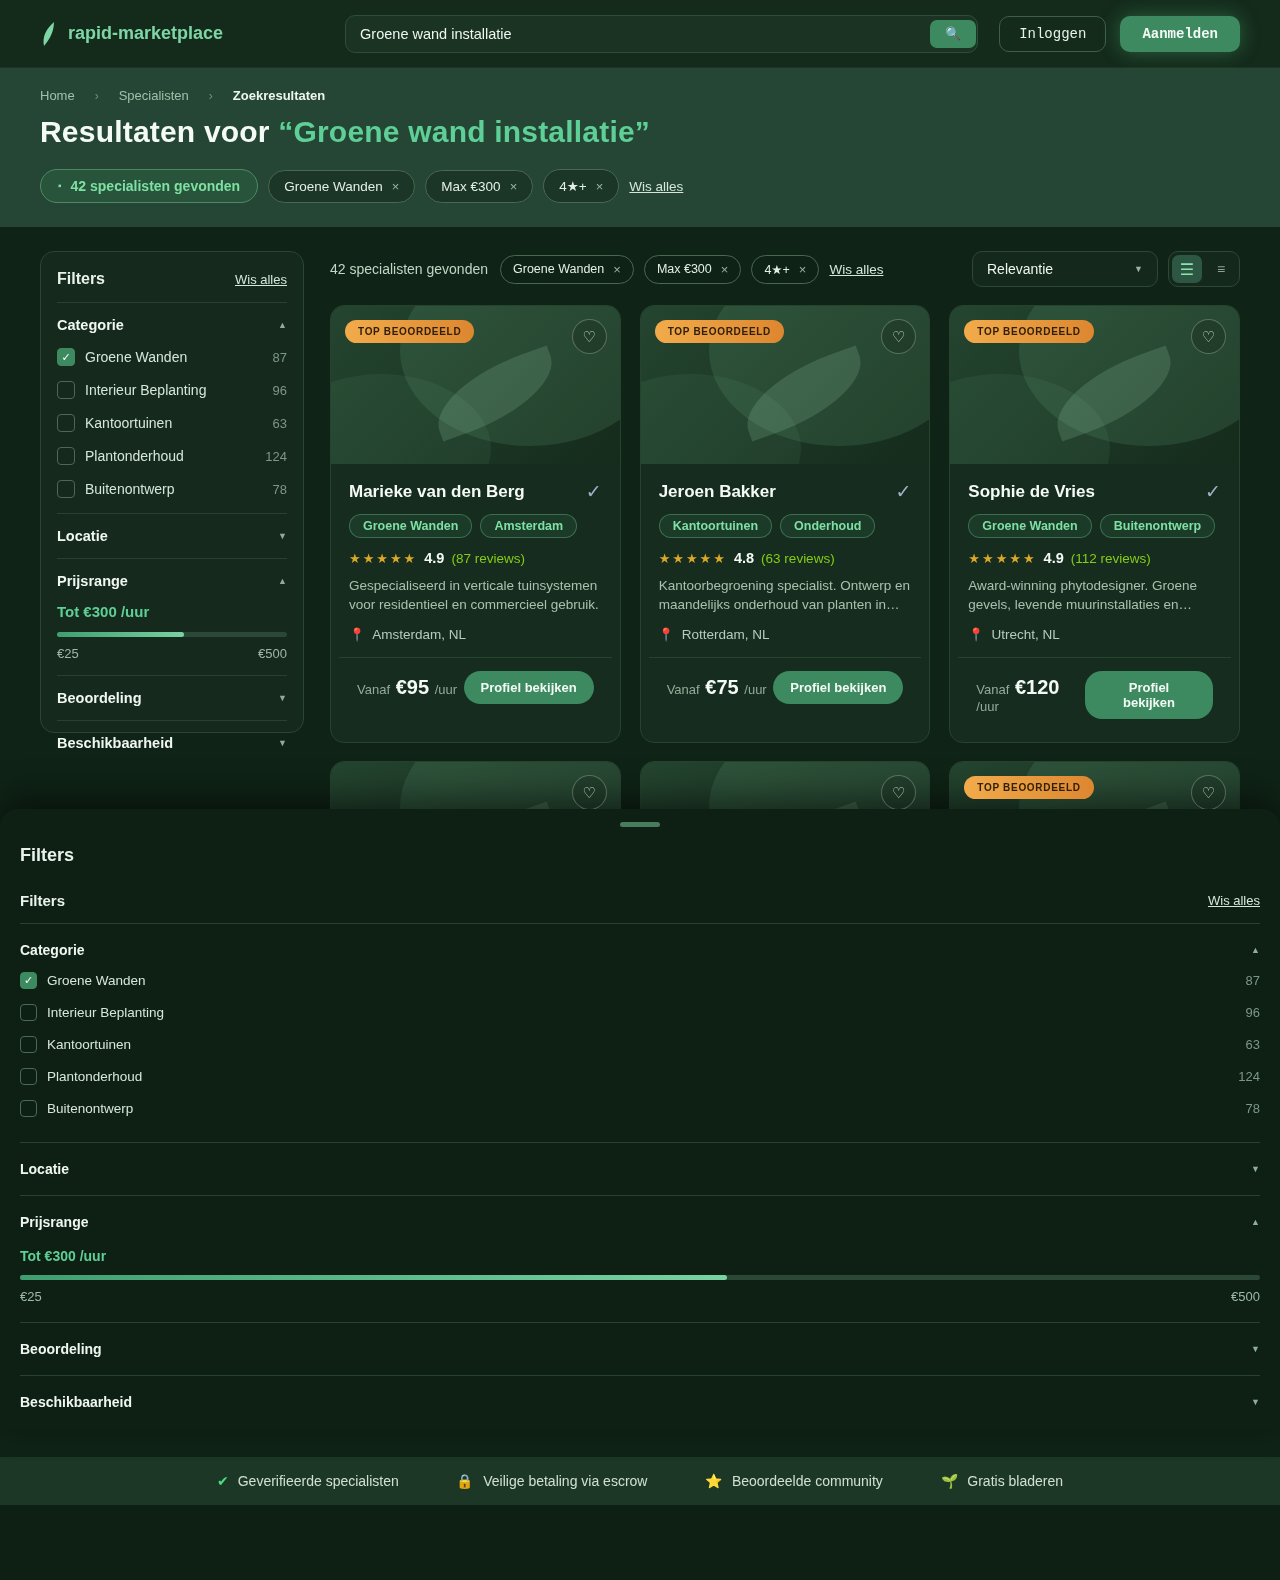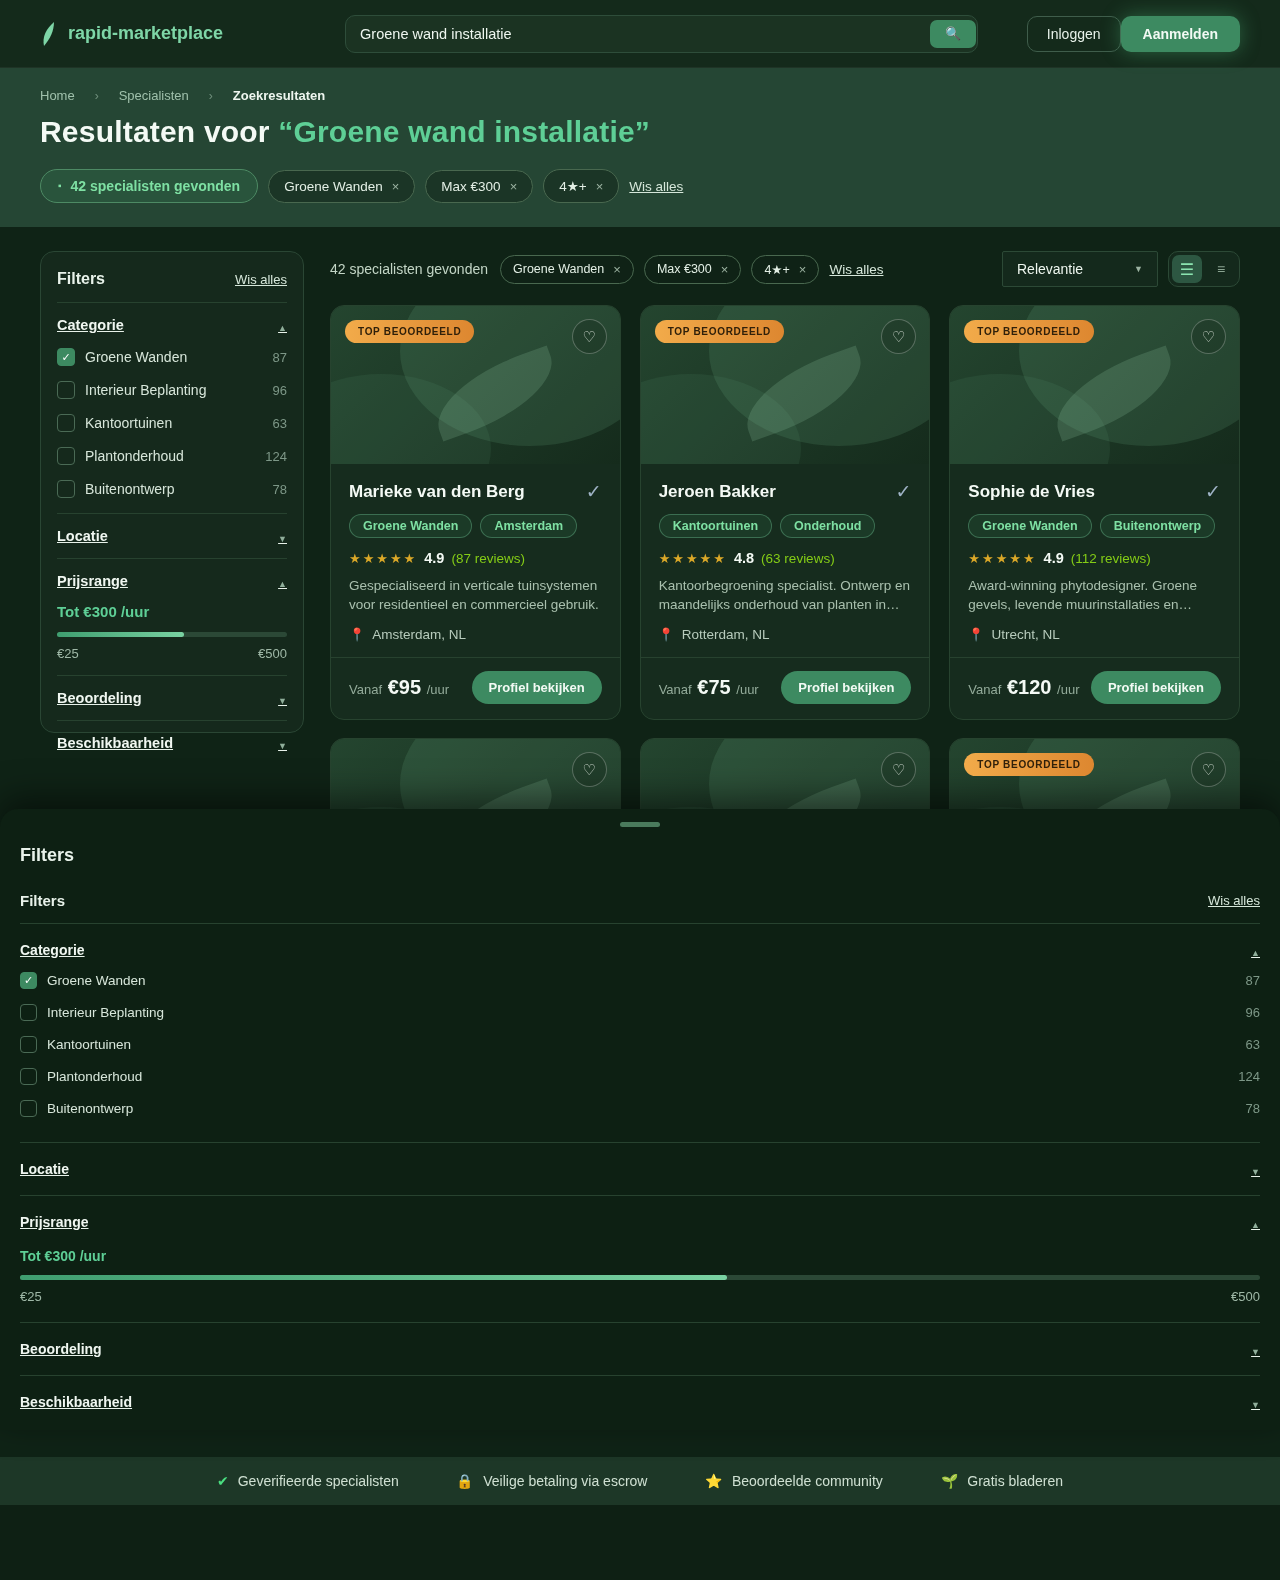--- a/index.html
+++ b/index.html
@@ -20,21 +20,21 @@
   .search-wrap { position: relative; width: 633px; margin-left: 122px; }
   .search-input {
     width: 100%; height: 38px; background: #1b3322; border: 1px solid #2e4d3a; border-radius: 10px;
     color: #eef6ef; font-size: 14.5px; padding: 0 64px 0 14px; outline: none;
     font-family: "Liberation Sans", sans-serif;
   }
   .search-btn {
     position: absolute; right: 2px; top: 5px; width: 46px; height: 28px;
     background: #3d8a61; border: none; border-radius: 7px; font-size: 13px; cursor: pointer;
   }
-  .header-actions { margin-left: auto; display: flex; align-items: center; }
+  .header-actions { margin-left: auto; display: flex; gap: 14px; align-items: center; font-family: Liberation Mono, monospace; }
   .btn-outline {
     background: transparent; border: 1px solid #3f5d4b; border-radius: 10px; color: #e8f2ea;
     font-size: 14px; padding: 9px 19px; cursor: pointer; font-family: inherit;
   }
   .btn-primary {
     background: #3d8a61; border: none; border-radius: 10px; color: #f2faf4; font-weight: bold;
     font-size: 14px; padding: 10px 22px; cursor: pointer; font-family: inherit;
     box-shadow: 0 0 20px rgba(90,210,140,0.35);
   }
   
@@ -60,21 +60,21 @@
   .link { color: #d6e7da; text-decoration: underline; font-size: 13.5px; cursor: pointer; }
   
   .content { display: flex; gap: 26px; padding: 24px 40px 0; height: 582px; overflow: hidden; }
   .sidebar {
     width: 264px; flex: none; background: #15291c; border: 1px solid #2a4634; border-radius: 14px;
     padding: 18px 16px; height: 482px;
   }
   .side-head { display: flex; align-items: center; justify-content: space-between; }
   .side-head .t { font-size: 16px; font-weight: bold; }
   .divider { border: none; border-top: 1px solid #27422f; margin: 14px 0; }
-  .sec-head { display: flex; align-items: flex-end; justify-content: space-between; cursor: pointer; text-decoration: underline; }
+  .sec-head { display: flex; align-items: center; justify-content: space-between; cursor: pointer; }
   .sec-head .t { font-size: 14.5px; font-weight: bold; color: #f0f7f1; }
   .sec-head .arr { font-size: 9px; color: #8fae9a; }
   .cat-row { display: flex; align-items: center; gap: 10px; margin: 15px 0; cursor: pointer; }
   .cat-row .lbl { font-size: 14px; color: #d7e6da; }
   .cat-row .cnt { margin-left: auto; font-size: 13px; color: #7d9787; }
   .cb {
     width: 18px; height: 18px; border-radius: 4px; border: 1.5px solid #4a6a55; flex: none;
     display: flex; align-items: center; justify-content: center; font-size: 11px; color: transparent;
   }
   .cb.checked { background: #3d8a61; border-color: #3d8a61; color: #fff; }
@@ -82,21 +82,21 @@
   .slider { position: relative; height: 5px; border-radius: 3px; background: #2b4836; cursor: pointer; }
   .slider .fill { position: absolute; left: 0; top: 0; bottom: 0; border-radius: 3px;
     background: linear-gradient(90deg, #3f9e70, #79d2a2); }
   .range-lbls { display: flex; justify-content: space-between; font-size: 13px; color: #9fb8a7; margin-top: 9px; }
   
   .main { flex: 1; min-width: 0; }
   .toolbar { display: flex; align-items: center; gap: 10px; margin-bottom: 18px; }
   .toolbar .results { font-size: 14px; color: #c3d6c6; margin-right: 2px; }
   .toolbar .chip { padding: 6px 12px; font-size: 12.5px; }
   .sort-select {
-    margin-left: auto; width: 156px; background: #14291c; border: 1px solid #2c4936; border-radius: 2px;
+    margin-left: auto; width: 186px; background: #14291c; border: 1px solid #2c4936; border-radius: 10px;
     padding: 9px 14px; display: flex; align-items: center; justify-content: space-between;
     font-size: 14px; color: #eef6ef; cursor: pointer;
   }
   .sort-select .caret { font-size: 9px; color: #9cb3a2; }
   .view-toggle { display: flex; gap: 4px; background: #14291c; border: 1px solid #2c4936; border-radius: 10px; padding: 3px; }
   .view-btn { width: 30px; height: 28px; border-radius: 7px; border: none; background: transparent;
     color: #8aa391; font-size: 14px; cursor: pointer; display:flex; align-items:center; justify-content:center; }
   .view-btn.active { background: #2d5742; color: #8be3af; font-size: 16px; }
   
   .grid { display: grid; grid-template-columns: repeat(3, 1fr); gap: 19px; }
@@ -129,21 +129,21 @@
     font-weight: bold; font-size: 12.5px; padding: 4px 13px; border-radius: 999px;
   }
   .rating { display: flex; align-items: baseline; gap: 7px; font-size: 13.5px; }
   .rating .stars { color: #dba828; letter-spacing: 2px; font-size: 13px; }
   .rating .val { color: #f4faf5; font-weight: bold; font-size: 14.5px; }
   .rating .rev { color: #84cc16; }
   .desc { color: #a9c0ae; font-size: 13.5px; line-height: 1.4; margin: 11px 0 12px; height: 38px; overflow: hidden; }
   .loc { display: flex; align-items: center; gap: 7px; color: #b7cbbc; font-size: 13.5px; margin-bottom: 15px; }
   .loc .pin { font-size: 13px; }
   .card-foot {
-    border-top: 1px solid #27422f; margin: 0; padding: 13px 18px 15px;
+    border-top: 1px solid #27422f; margin: 8px; padding: 13px 18px 15px;
     display: flex; align-items: center; justify-content: space-between;
   }
   .price { color: #93ab9a; font-size: 13px; }
   .price .amt { color: #f4faf5; font-weight: bold; font-size: 20px; margin: 0 2px; }
   .cta-sm {
     background: #3d8a61; border: none; border-radius: 17px; color: #f2faf4; font-weight: bold;
     font-size: 13px; padding: 9px 17px; cursor: pointer; font-family: inherit;
   }
   
   .sheet {

